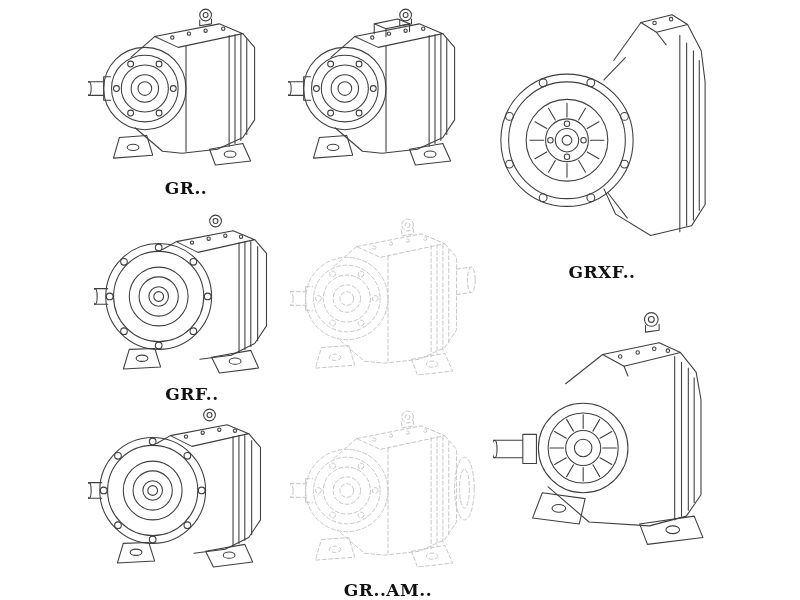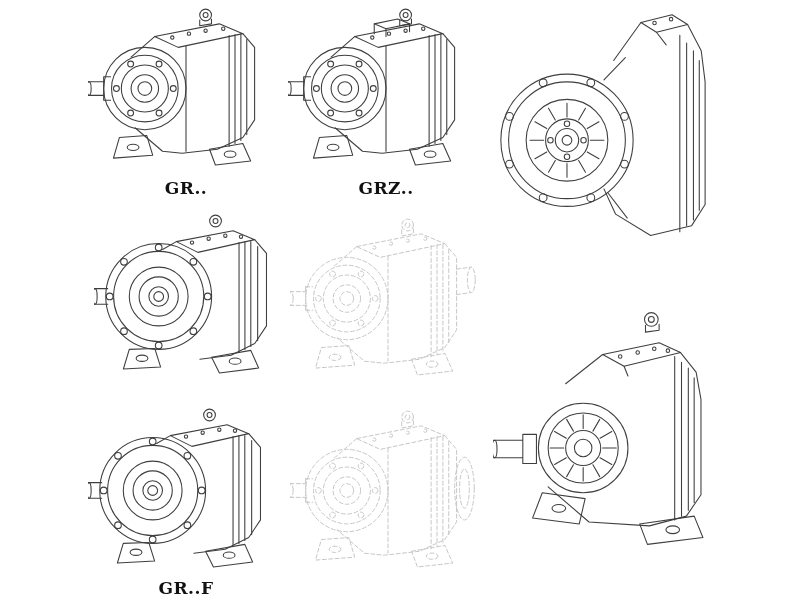--- a/index.html
+++ b/index.html
@@ -174,51 +174,52 @@
   <svg class="draw solid" width="196" height="172" viewBox="0 0 200 175">
       <use href="#g-foot"></use>
     </svg>
   <figcaption class="lbl">GR..</figcaption>
 </figure>
 
 <figure class="fig" style="left:286px; top:4px; width:200px;">
   <svg class="draw solid" width="196" height="172" viewBox="0 0 200 175">
       <use href="#g-foot-z"></use>
     </svg>
-  <figcaption class="lbl">GRZ..</figcaption>
 </figure>
 
 <figure class="fig" style="left:492px; top:2px; width:220px;">
   <svg class="draw solid" width="214" height="258" viewBox="0 0 220 265">
       <use href="#g-grxf"></use>
     </svg>
+  <figcaption class="lbl">GRXF..</figcaption>
 </figure>
 
 <figure class="fig" style="left:92px; top:210px; width:200px;">
   <svg class="draw solid" width="196" height="172" viewBox="0 0 200 175">
       <use href="#g-flange"></use>
     </svg>
+  <figcaption class="lbl">GRF..</figcaption>
 </figure>
 
 <figure class="fig" style="left:288px; top:214px; width:200px;">
   <svg class="draw faded" width="196" height="172" viewBox="0 0 200 175">
       <use href="#g-ad"></use>
     </svg>
 </figure>
 
 <figure class="fig" style="left:86px; top:404px; width:200px;">
   <svg class="draw solid" width="196" height="172" viewBox="0 0 200 175">
       <use href="#g-flange"></use>
     </svg>
-  <figcaption class="lbl">GR..F</figcaption>
 </figure>
 
 <figure class="fig" style="left:288px; top:406px; width:200px;">
   <svg class="draw faded" width="196" height="172" viewBox="0 0 200 175">
       <use href="#g-am"></use>
     </svg>
+  <figcaption class="lbl">GR..AM..</figcaption>
 </figure>
 
 <figure class="fig" style="left:490px; top:300px; width:235px;">
   <svg class="draw solid" width="230" height="258" viewBox="0 0 235 265">
       <use href="#g-grx"></use>
     </svg>
 </figure>
 
 </body></html>

